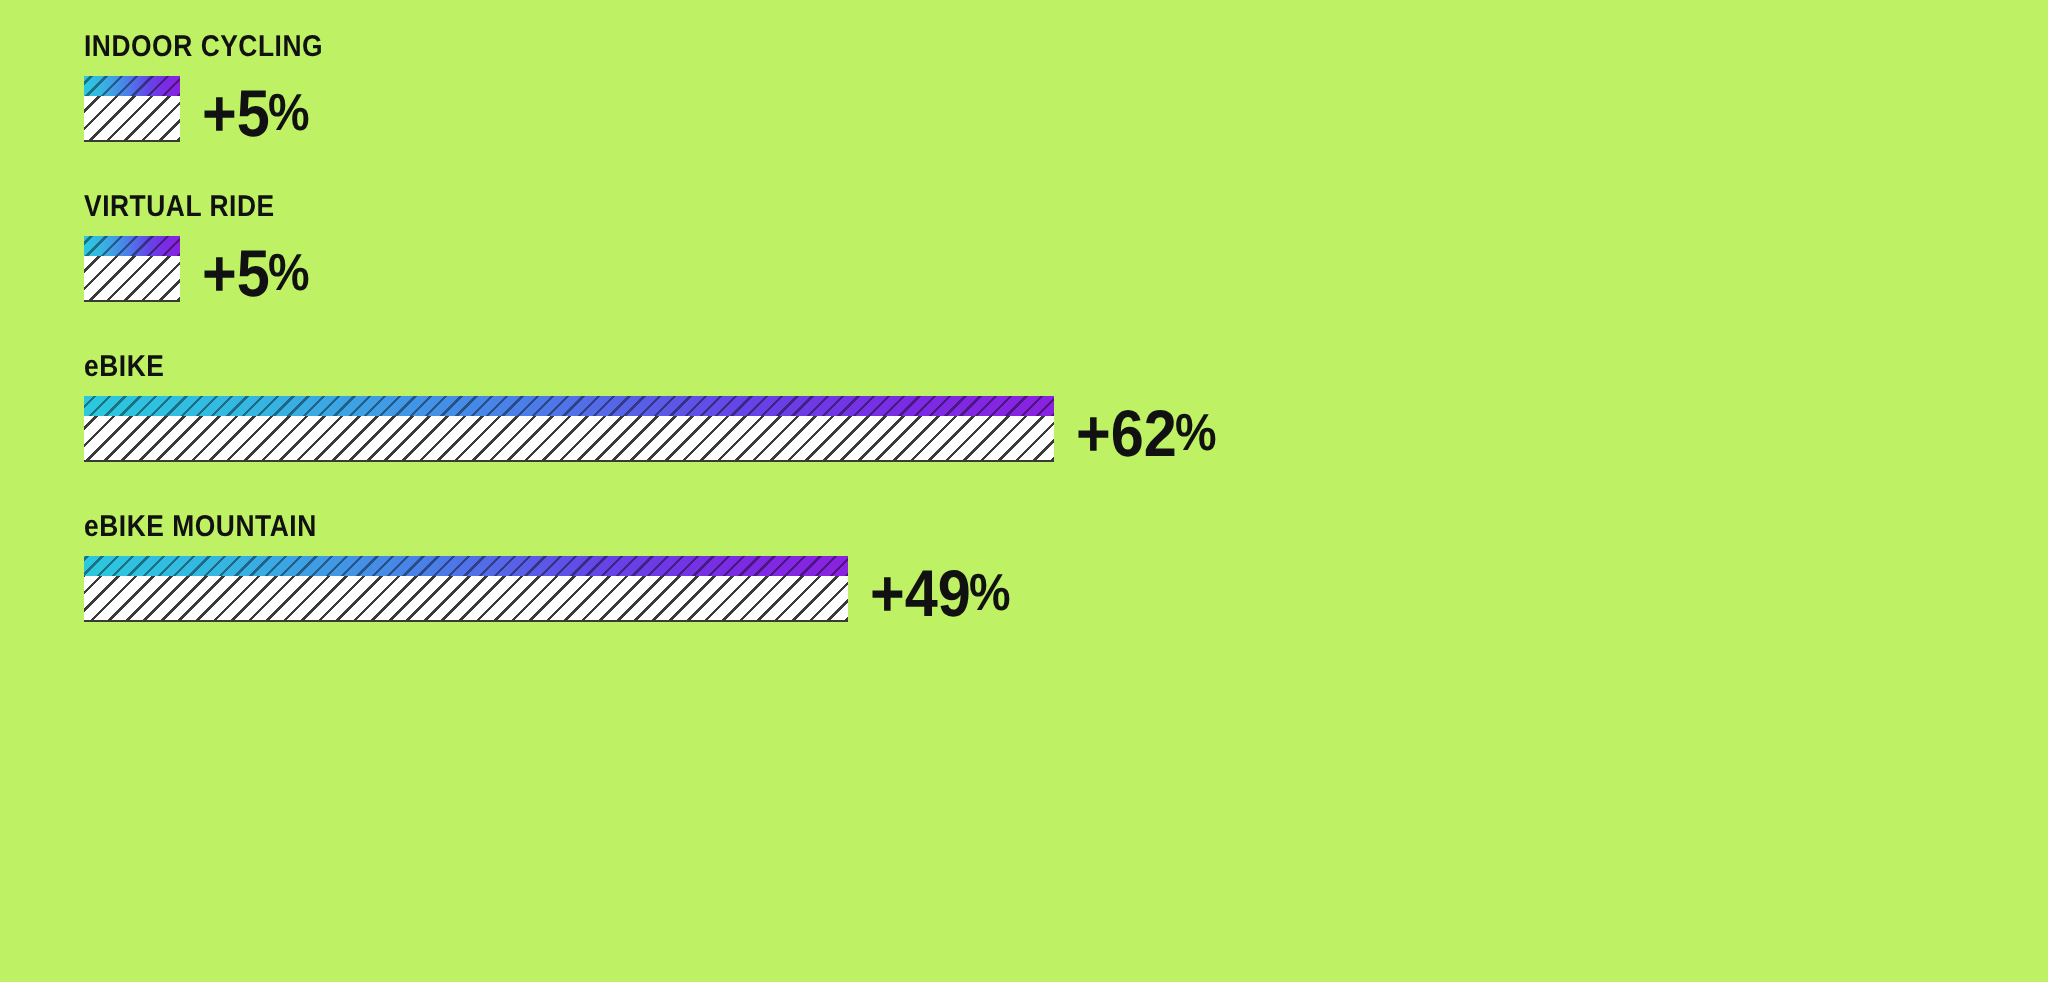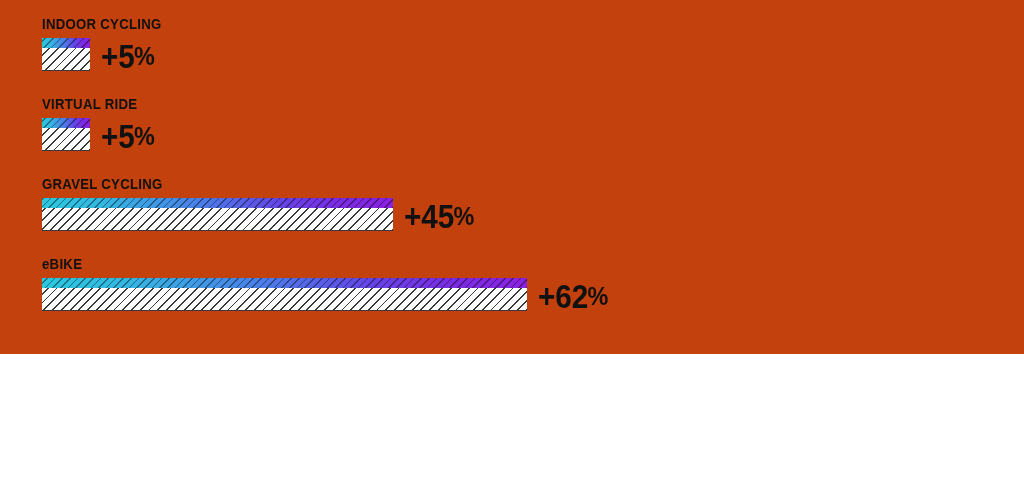--- a/index.html
+++ b/index.html
@@ -10,22 +10,22 @@
   body {
     width: 1024px;
     height: 491px;
     font-family: "Liberation Sans", sans-serif;
     overflow: hidden;
   }
 
   #chart {
     position: relative;
     width: 1024px;
-    height: 354px;
-    background: #c2410c;
+    height: 491px;
+    background: #bef264;
     padding: 0;
     box-sizing: border-box;
   }
 
   .row {
     position: relative;
     margin: 0 0 0 42px;
     height: 80px;
     box-sizing: border-box;
   }
@@ -131,36 +131,36 @@
     <div class="bar-line">
       <div class="bar" style="width:48px;">
         <div class="bar-top"></div>
         <div class="bar-bottom"></div>
       </div>
       <div class="value"><span>+5</span><span class="pct">%</span></div>
     </div>
   </div>
 
 
-  <div class="row">
-    <div class="row-label">GRAVEL CYCLING</div>
-    <div class="bar-line">
-      <div class="bar" style="width:351px;">
-        <div class="bar-top"></div>
-        <div class="bar-bottom"></div>
-      </div>
-      <div class="value"><span>+45</span><span class="pct">%</span></div>
-    </div>
-  </div>
 
   <div class="row">
     <div class="row-label">eBIKE</div>
     <div class="bar-line">
       <div class="bar" style="width:485px;">
         <div class="bar-top"></div>
         <div class="bar-bottom"></div>
       </div>
       <div class="value"><span>+62</span><span class="pct">%</span></div>
     </div>
   </div>
 
+  <div class="row">
+    <div class="row-label">eBIKE MOUNTAIN</div>
+    <div class="bar-line">
+      <div class="bar" style="width:382px;">
+        <div class="bar-top"></div>
+        <div class="bar-bottom"></div>
+      </div>
+      <div class="value"><span>+49</span><span class="pct">%</span></div>
+    </div>
+  </div>
 
 </div>
 
 </body></html>

